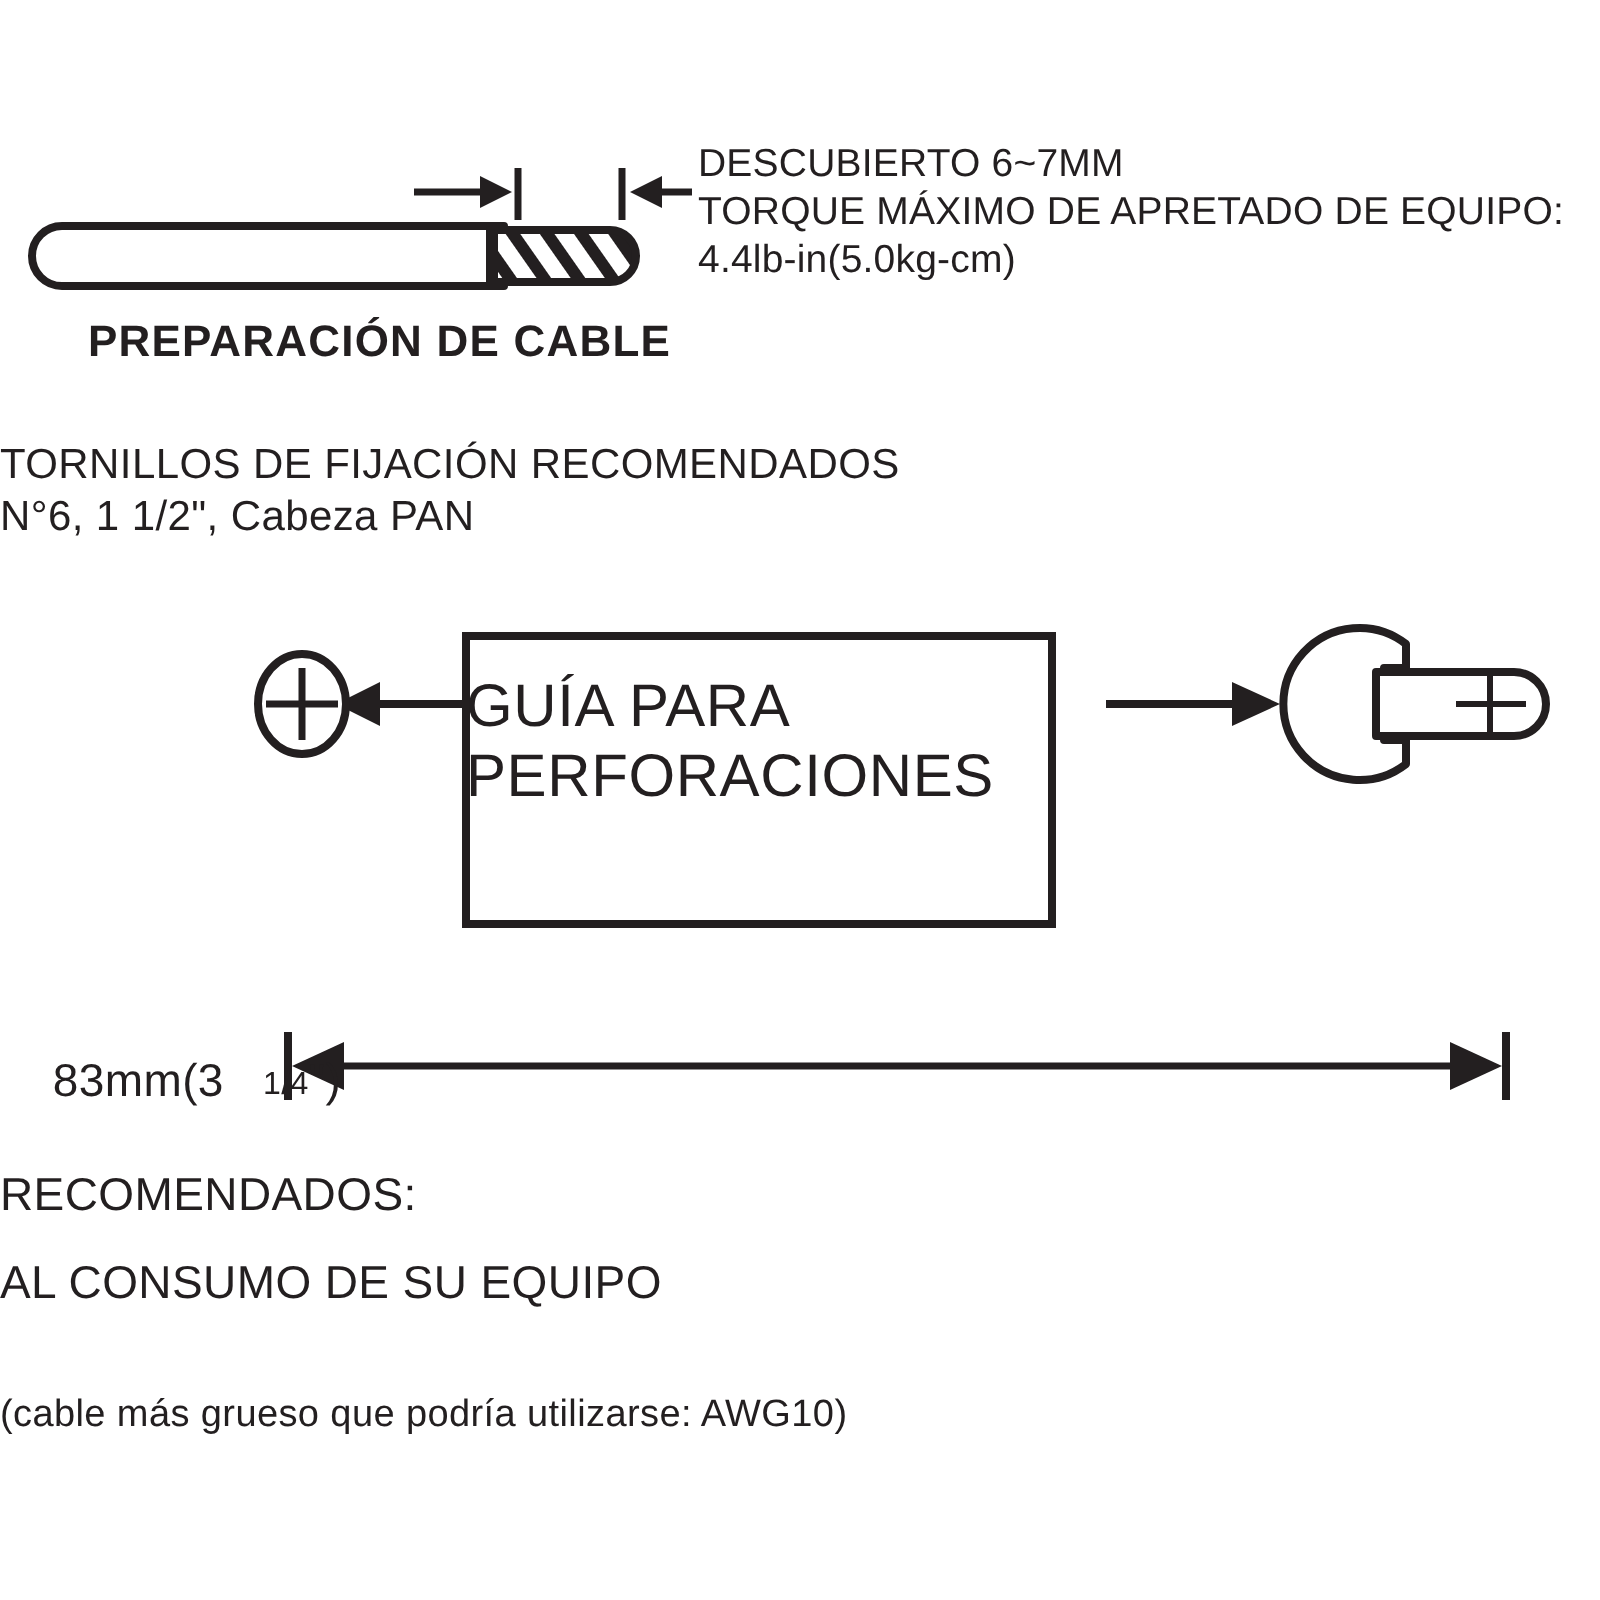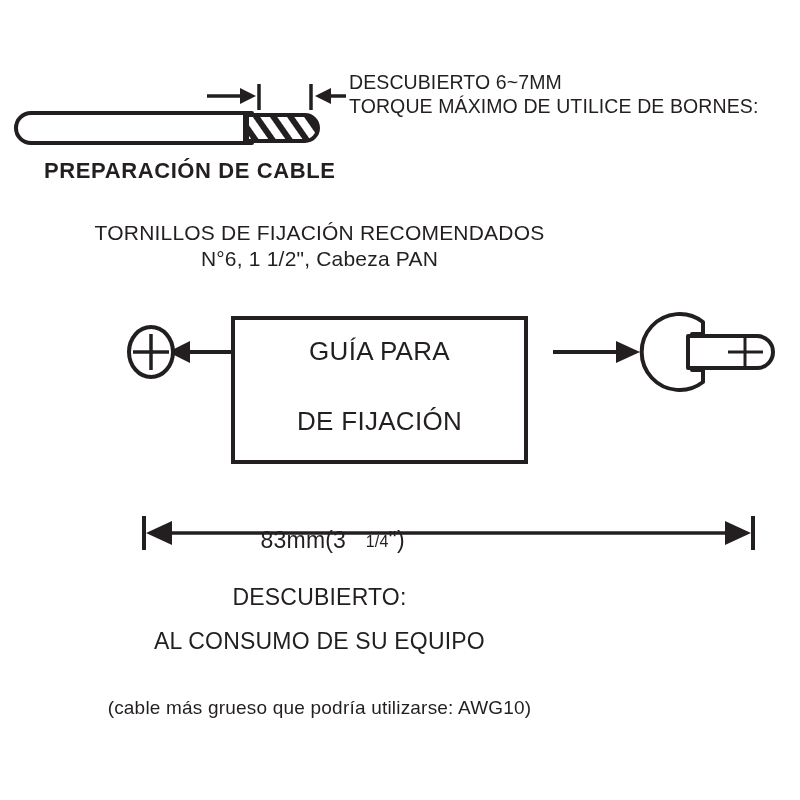--- a/index.html
+++ b/index.html
@@ -28,21 +28,21 @@
     width: 800px;
     height: 800px;
   }
   .txt {
     position: absolute;
     white-space: pre;
     line-height: 1.18;
     letter-spacing: 0.2px;
     color: #231f20;
   }
-  .center { text-align: center; }
+  .center { text-align: left; }
   .left { text-align: left; }
 
   
   #note-line1, #note-line2, #note-line3 {
     left: 349px;
     font-size: 19.5px;
     letter-spacing: 0.1px;
   }
   #note-line1 { top: 71px; }
   #note-line2 { top: 95px; }
@@ -64,21 +64,21 @@
   }
   #screw-line2 {
     left: 0; right: 0;
     top: 247px;
     font-size: 21px;
   }
 
   #box-l1, #box-l2, #box-l3 {
     left: 233px;
     width: 293px;
-    font-size: 26px;
+    font-size: 30px;
     letter-spacing: 0.3px;
   }
   #box-l1 { top: 336px; }
   #box-l2 { top: 371px; }
   #box-l3 { top: 406px; }
 
   #dim-label {
     left: 0; right: 0;
     top: 500px;
     font-size: 23px;
@@ -176,31 +176,32 @@
     <g>
       <line x1="144" y1="516" x2="144" y2="550" stroke="#231f20" stroke-width="4"></line>
       <line x1="753" y1="516" x2="753" y2="550" stroke="#231f20" stroke-width="4"></line>
       <line x1="152" y1="533" x2="745" y2="533" stroke="#231f20" stroke-width="3.5"></line>
       <polygon points="172,521 146,533 172,545" fill="#231f20"></polygon>
       <polygon points="725,521 751,533 725,545" fill="#231f20"></polygon>
     </g>
   </svg>
 
   <div class="txt left" id="note-line1">DESCUBIERTO 6~7MM</div>
-  <div class="txt left" id="note-line2">TORQUE MÁXIMO DE UTILICE DE BORNES:</div>
+  <div class="txt left" id="note-line2">TORQUE MÁXIMO DE APRETADO DE EQUIPO:</div>
+  <div class="txt left" id="note-line3">4.4lb-in(5.0kg-cm)</div>
 
   <div class="txt left" id="prep-label">PREPARACIÓN DE CABLE</div>
 
   <div class="txt center" id="screw-line1">TORNILLOS DE FIJACIÓN RECOMENDADOS</div>
   <div class="txt center" id="screw-line2">N°6, 1 1/2", Cabeza PAN</div>
 
   <div class="txt center" id="box-l1">GUÍA PARA</div>
-  <div class="txt center" id="box-l3">DE FIJACIÓN</div>
+  <div class="txt center" id="box-l2">PERFORACIONES</div>
 
   <div class="txt center" id="dim-label">
     <span>83mm</span><span>(3 </span><span class="frac">1/4</span><span>")</span>
   </div>
 
-  <div class="txt center" id="warn1">DESCUBIERTO:</div>
+  <div class="txt center" id="warn1">RECOMENDADOS:</div>
   <div class="txt center" id="warn3">AL CONSUMO DE SU EQUIPO</div>
   <div class="txt center" id="warn-sub">(cable más grueso que podría utilizarse: AWG10)</div>
 
 </div>
 
 </body></html>

